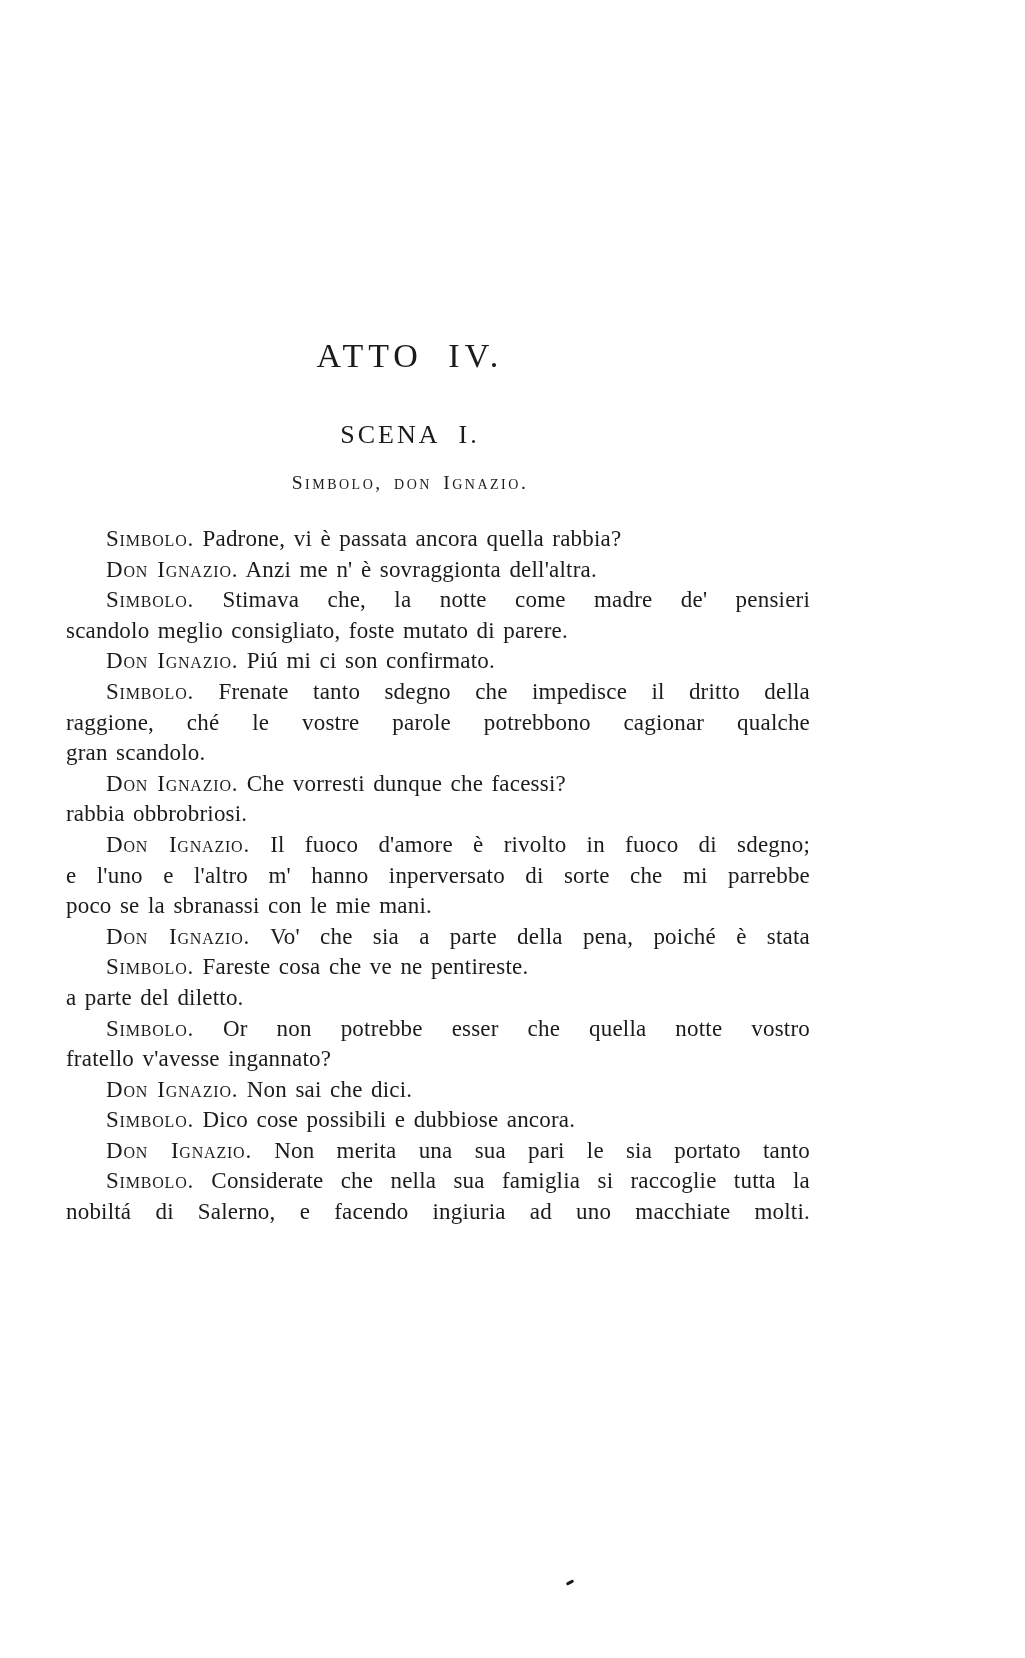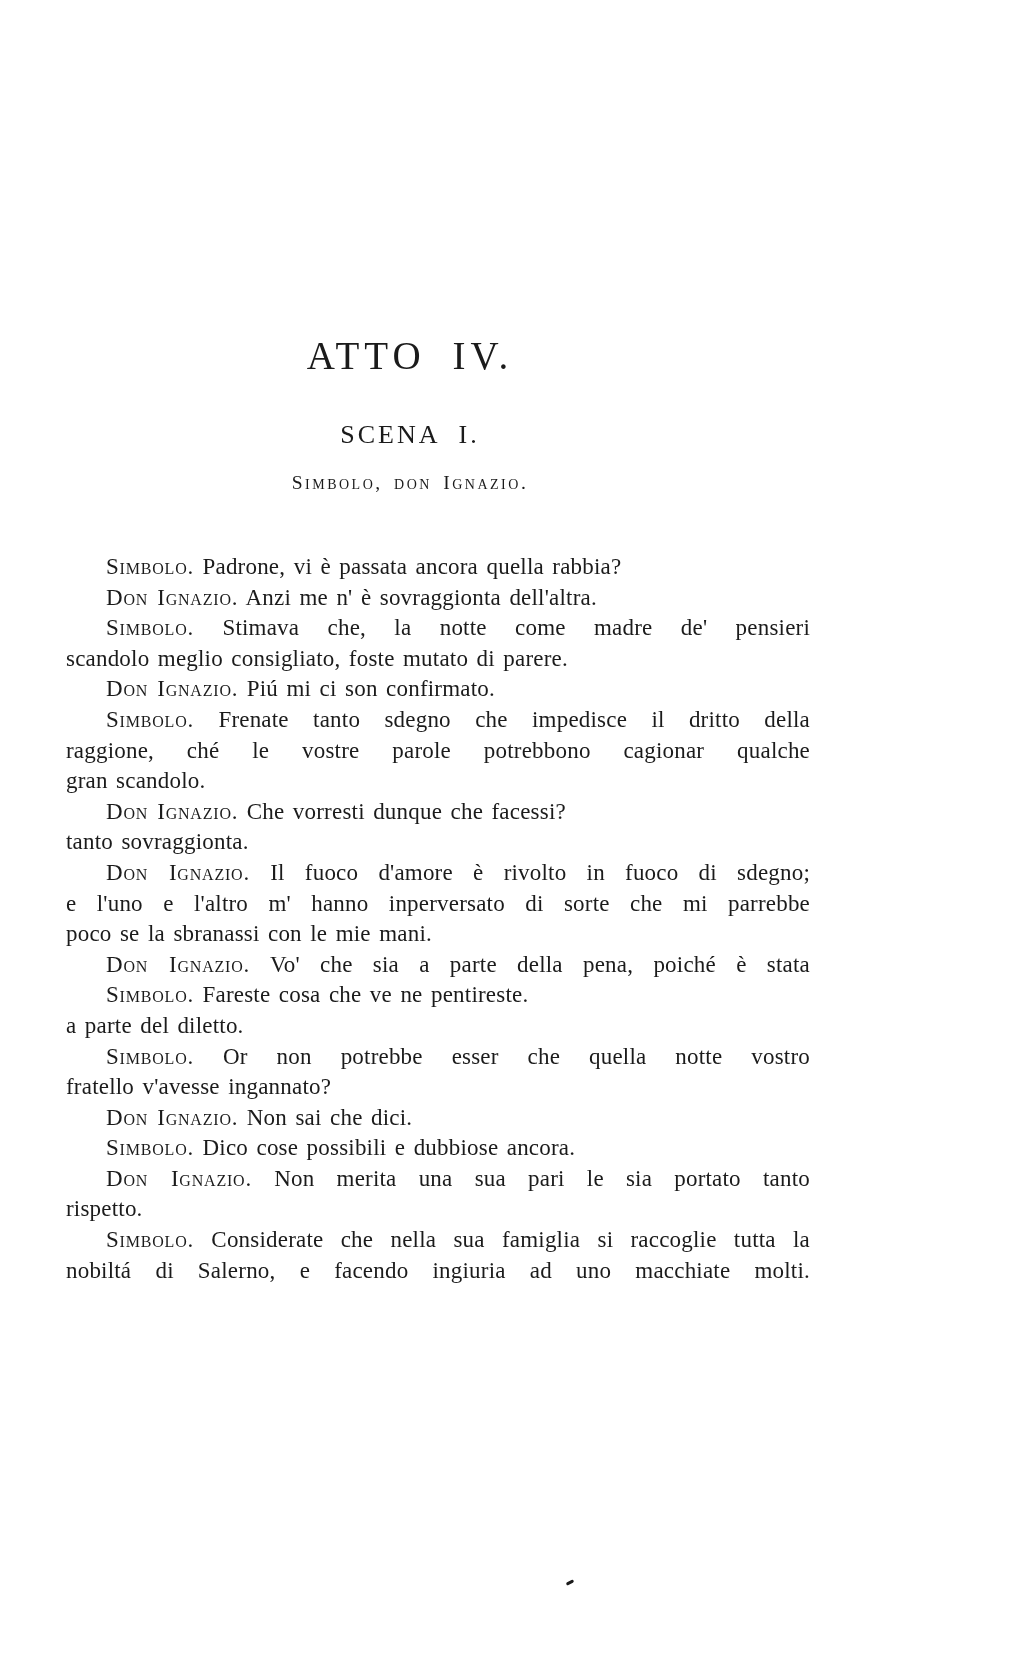--- a/index.html
+++ b/index.html
@@ -13,21 +13,21 @@
   }
   .page { position: absolute; inset: 0; }
 
   .titles {
     position: absolute;
     left: 38px; top: 338px;
     width: 744px;
     text-align: center;
   }
   .act-title {
-    font-size: 39px;
+    font-size: 34px;
     line-height: 36px;
     letter-spacing: 5px;
     word-spacing: 12px;
     font-weight: normal;
     margin: 0;
   }
   .scene-title {
     font-size: 26px;
     line-height: 30px;
     letter-spacing: 3px;
@@ -39,21 +39,21 @@
     font-size: 19.5px;
     line-height: 24px;
     font-variant: small-caps;
     letter-spacing: 2.5px;
     word-spacing: 4px;
     margin-top: 21px;
   }
 
   .text-block {
     position: absolute;
-    left: 66px; top: 552px;
+    left: 66px; top: 524px;
     width: 744px;
     font-size: 23px;
     line-height: 30.6px;
     word-spacing: 2.5px;
     letter-spacing: 0.2px;
   }
   .dline { text-align: left; }
   .dline.just { text-align: justify; text-align-last: justify; }
   .dline.ind { text-indent: 40px; }
   .sp { font-variant: small-caps; letter-spacing: 0.8px; }
@@ -81,32 +81,31 @@
   <div class="text-block">
     <div class="dline ind"><span class="sp">Simbolo.</span><span> Padrone, vi è passata ancora quella rabbia?</span></div>
     <div class="dline ind"><span class="sp">Don Ignazio.</span><span> Anzi me n' è sovraggionta dell'altra.</span></div>
     <div class="dline ind just"><span class="sp">Simbolo.</span><span> Stimava che, la notte come madre de' pensieri</span></div>
     <div class="dline"><span>scandolo meglio consigliato, foste mutato di parere.</span></div>
     <div class="dline ind"><span class="sp">Don Ignazio.</span><span> Piú mi ci son confirmato.</span></div>
     <div class="dline ind just"><span class="sp">Simbolo.</span><span> Frenate tanto sdegno che impedisce il dritto della</span></div>
     <div class="dline just"><span>raggione, ché le vostre parole potrebbono cagionar qualche</span></div>
     <div class="dline"><span>gran scandolo.</span></div>
     <div class="dline ind"><span class="sp">Don Ignazio.</span><span> Che vorresti dunque che facessi?</span></div>
-    <div class="dline"><span>tanto sovraggionta.</span></div>
+    <div class="dline"><span>rabbia obbrobriosi.</span></div>
     <div class="dline ind just"><span class="sp">Don Ignazio.</span><span> Il fuoco d'amore è rivolto in fuoco di sdegno;</span></div>
     <div class="dline just"><span>e l'uno e l'altro m' hanno inperversato di sorte che mi parrebbe</span></div>
     <div class="dline"><span>poco se la sbranassi con le mie mani.</span></div>
     <div class="dline ind just"><span class="sp">Don Ignazio.</span><span> Vo' che sia a parte della pena, poiché è stata</span></div>
     <div class="dline ind"><span class="sp">Simbolo.</span><span> Fareste cosa che ve ne pentireste.</span></div>
     <div class="dline"><span>a parte del diletto.</span></div>
     <div class="dline ind just"><span class="sp">Simbolo.</span><span> Or non potrebbe esser che quella notte vostro</span></div>
     <div class="dline"><span>fratello v'avesse ingannato?</span></div>
     <div class="dline ind"><span class="sp">Don Ignazio.</span><span> Non sai che dici.</span></div>
     <div class="dline ind"><span class="sp">Simbolo.</span><span> Dico cose possibili e dubbiose ancora.</span></div>
     <div class="dline ind just"><span class="sp">Don Ignazio.</span><span> Non merita una sua pari le sia portato tanto</span></div>
-    <div class="dline"><span>rispetto.</span></div>
     <div class="dline ind just"><span class="sp">Simbolo.</span><span> Considerate che nella sua famiglia si raccoglie tutta la</span></div>
     <div class="dline just"><span>nobiltá di Salerno, e facendo ingiuria ad uno macchiate molti.</span></div>
   </div>
 
   <div class="ink-speck"></div>
 
 </div>
 
 </body></html>

